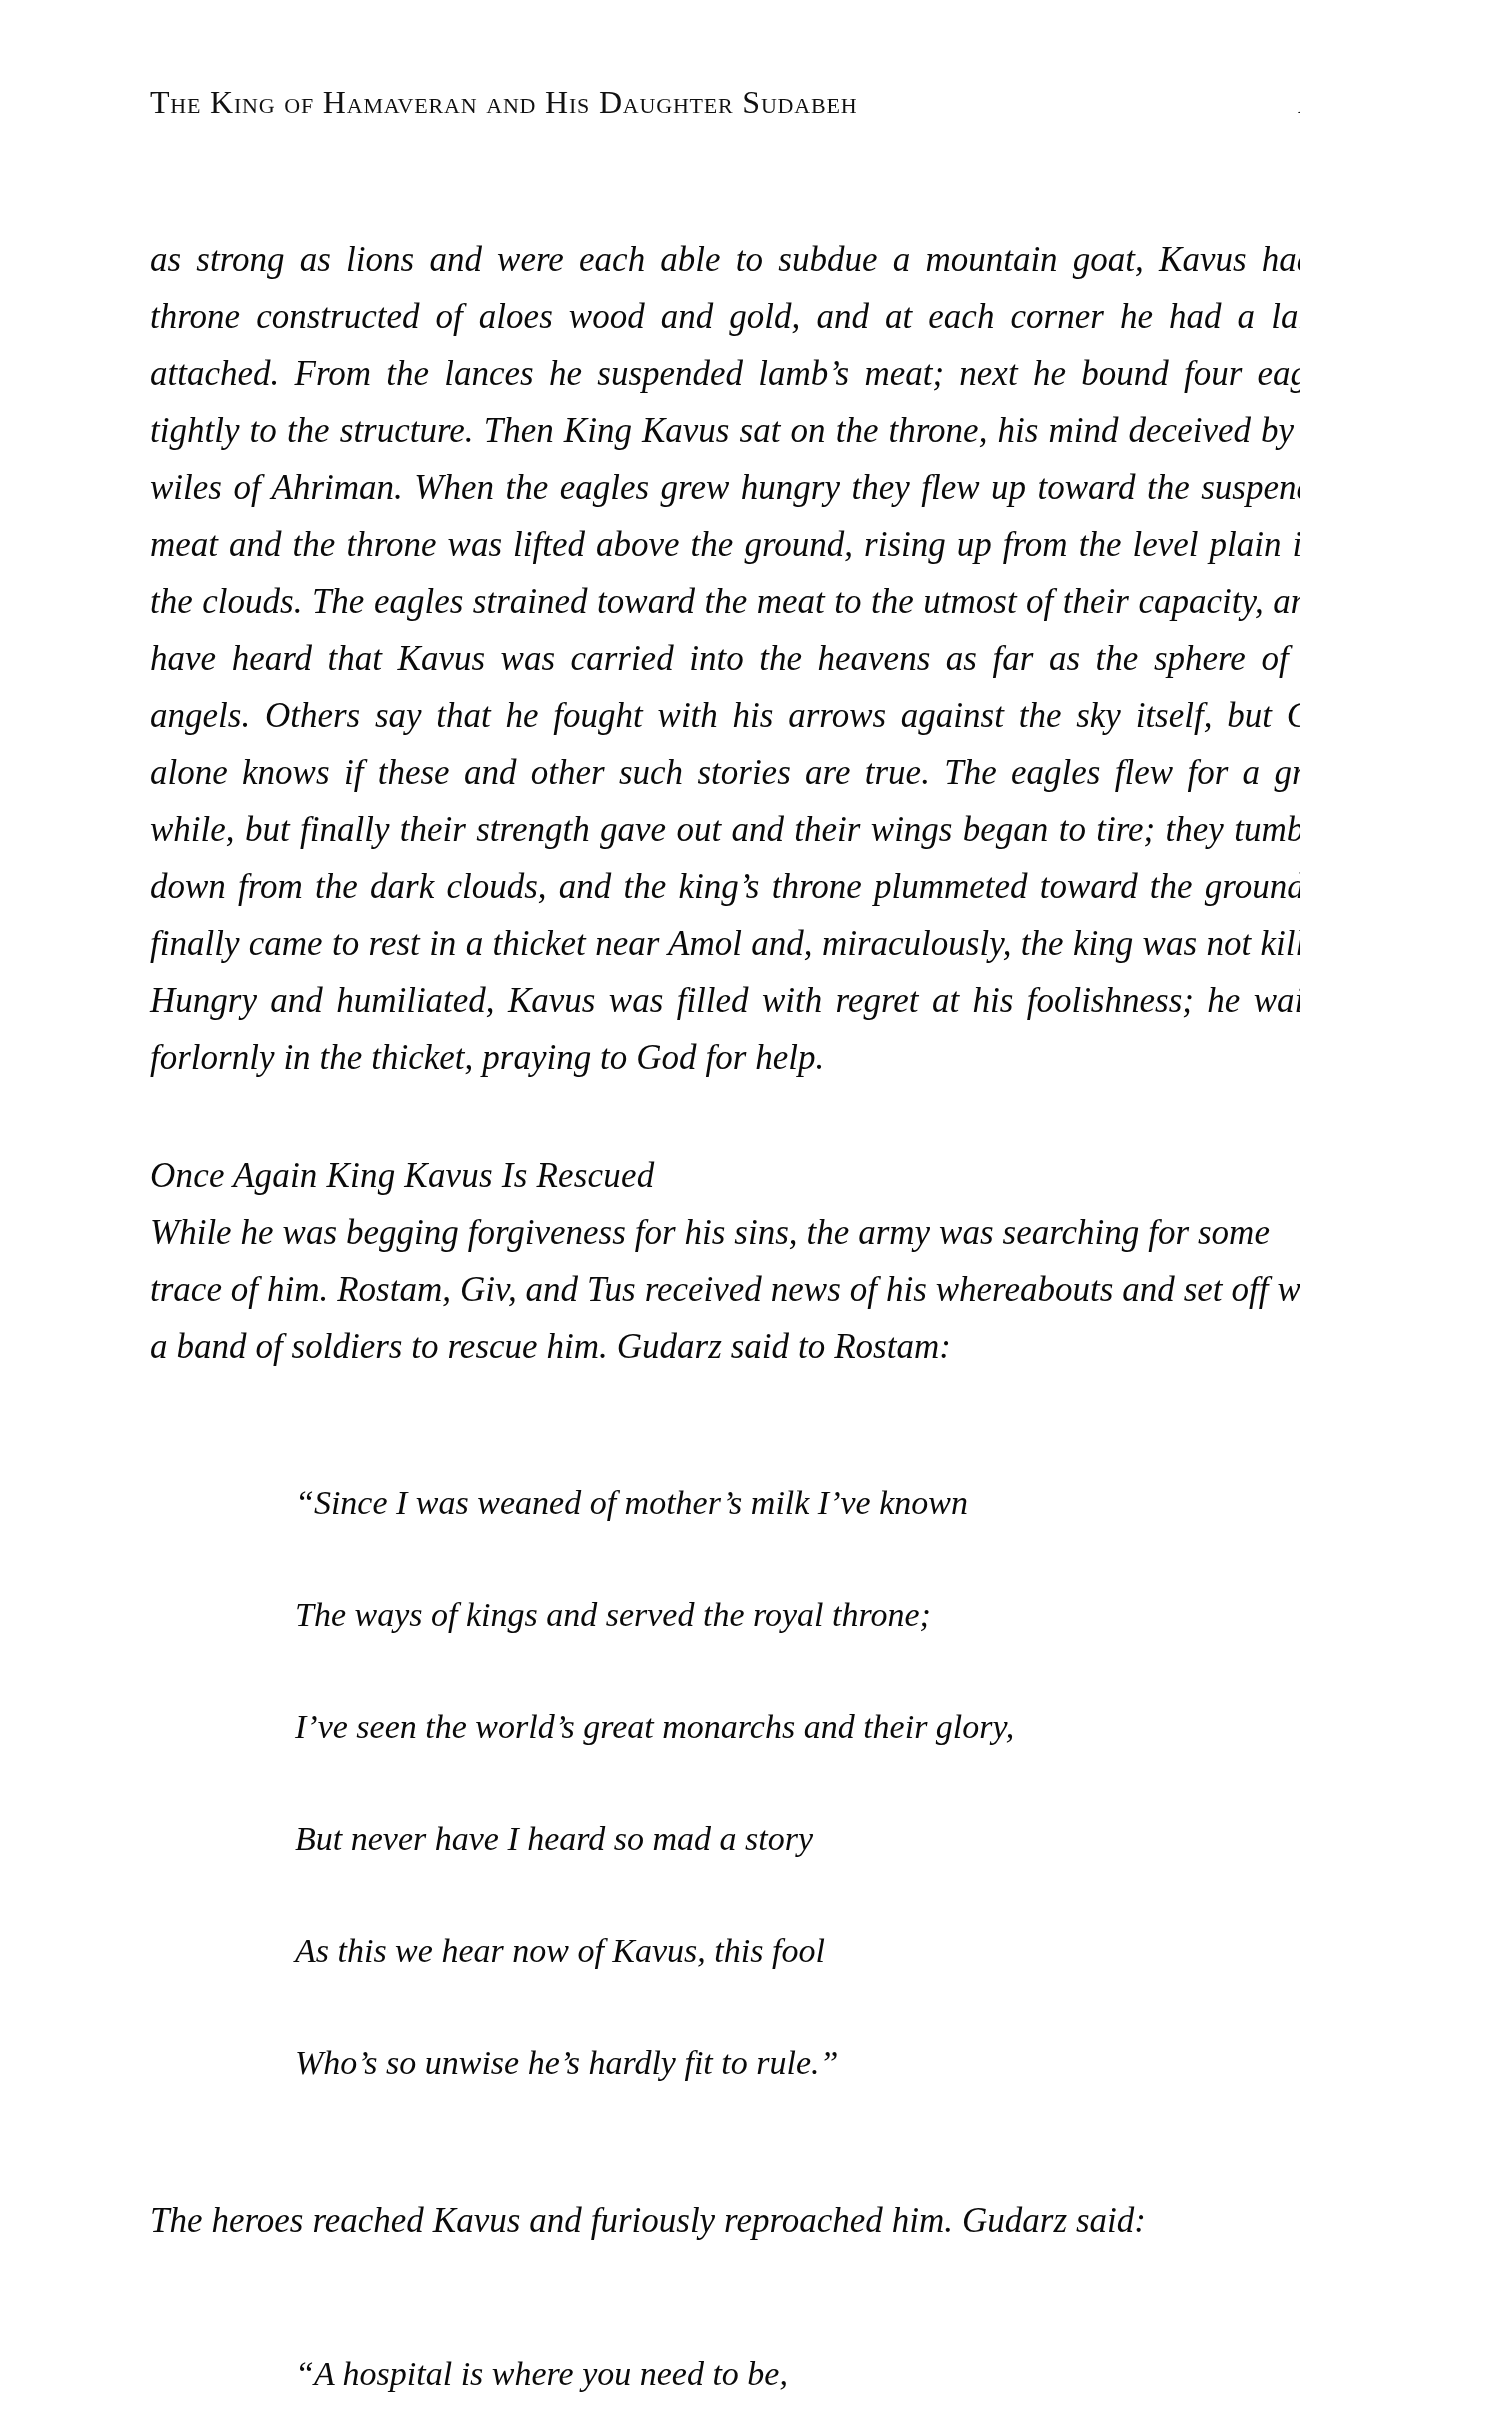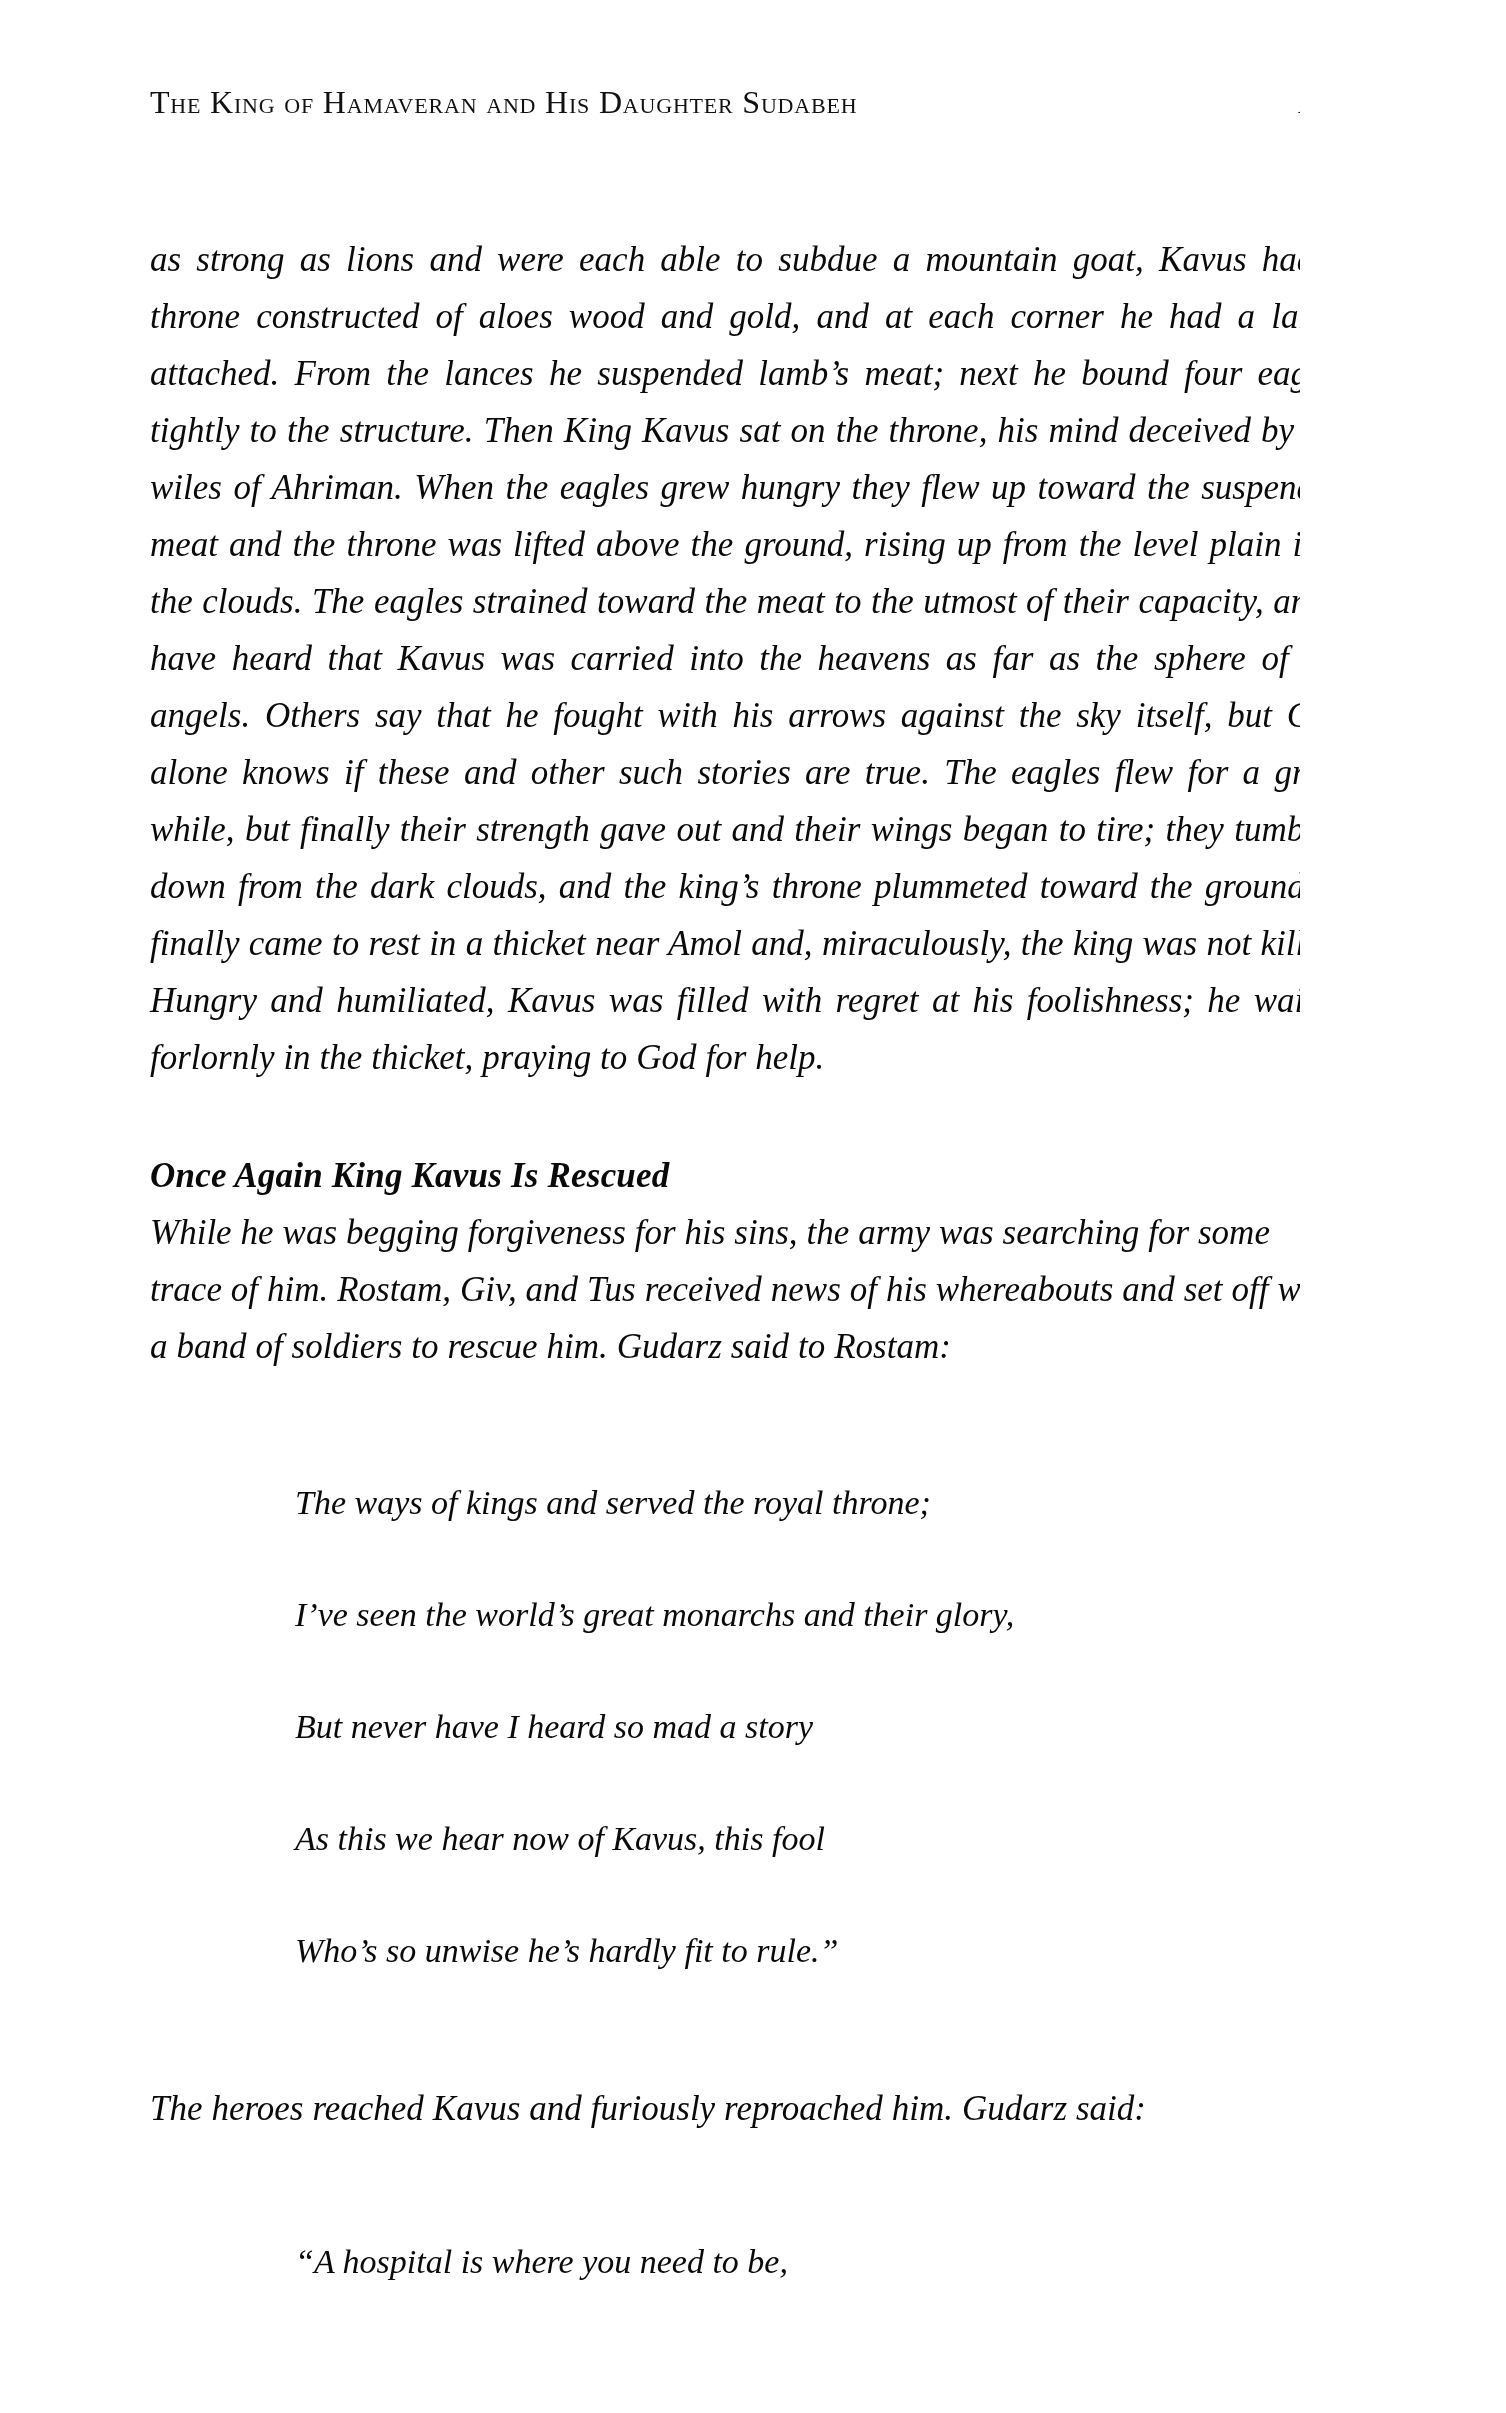--- a/index.html
+++ b/index.html
@@ -70,21 +70,21 @@
   }
   p.body.last-ragged {
     text-align: left;
   }
 
   
   h2.subhead {
     margin: 0;
     font-size: 35px;
     font-style: italic;
-    font-weight: bold;
+    font-weight: normal;
     line-height: 57px;
     letter-spacing: 0.2px;
   }
 
   .spacer-para-before-head {
     height: 61px;
   }
 
   
   .verse {
@@ -120,20 +120,21 @@
 
     <div class="spacer-para-before-head"></div>
 
     <h2 class="subhead">Once Again King Kavus Is Rescued</h2>
 
     <p class="body last-ragged">While he was begging forgiveness for his sins, the army was searching for some trace of him. Rostam, Giv, and Tus received news of his whereabouts and set off with a band of soldiers to rescue him. Gudarz said to Rostam:</p>
 
     <div class="gap-before-verse"></div>
 
     <div class="verse">
+      <span class="verse-line">“Since I was weaned of mother’s milk I’ve known</span>
       <span class="verse-line">The ways of kings and served the royal throne;</span>
       <span class="verse-line">I’ve seen the world’s great monarchs and their glory,</span>
       <span class="verse-line">But never have I heard so mad a story</span>
       <span class="verse-line">As this we hear now of Kavus, this fool</span>
       <span class="verse-line">Who’s so unwise he’s hardly fit to rule.”</span>
     </div>
 
     <div class="gap-after-verse"></div>
 
     <p class="body last-ragged">The heroes reached Kavus and furiously reproached him. Gudarz said:</p>

